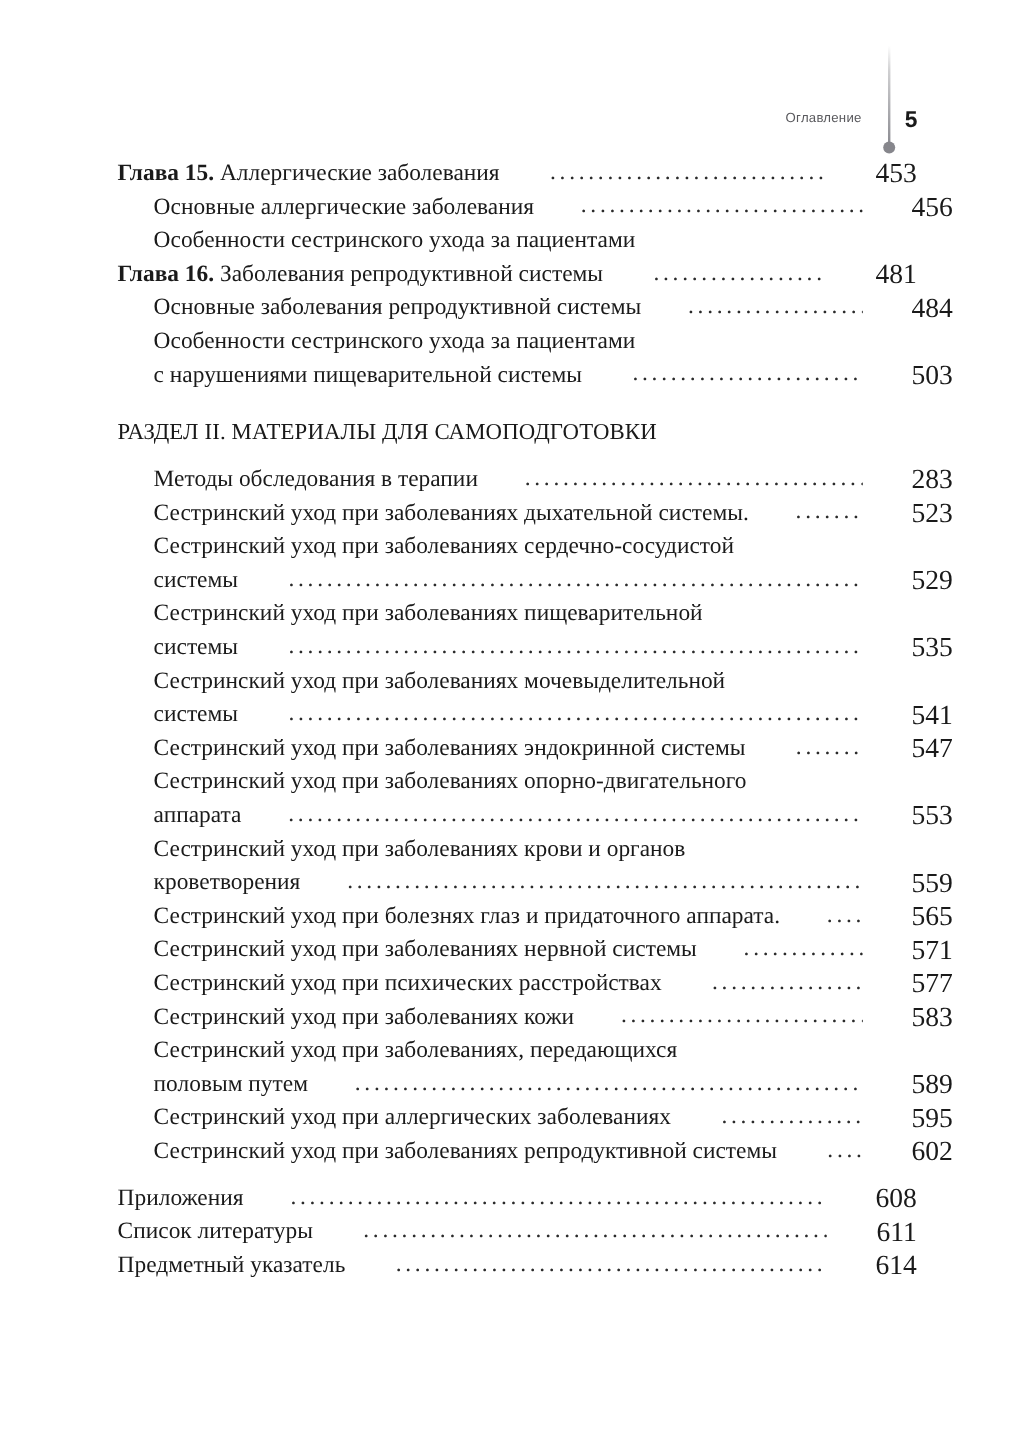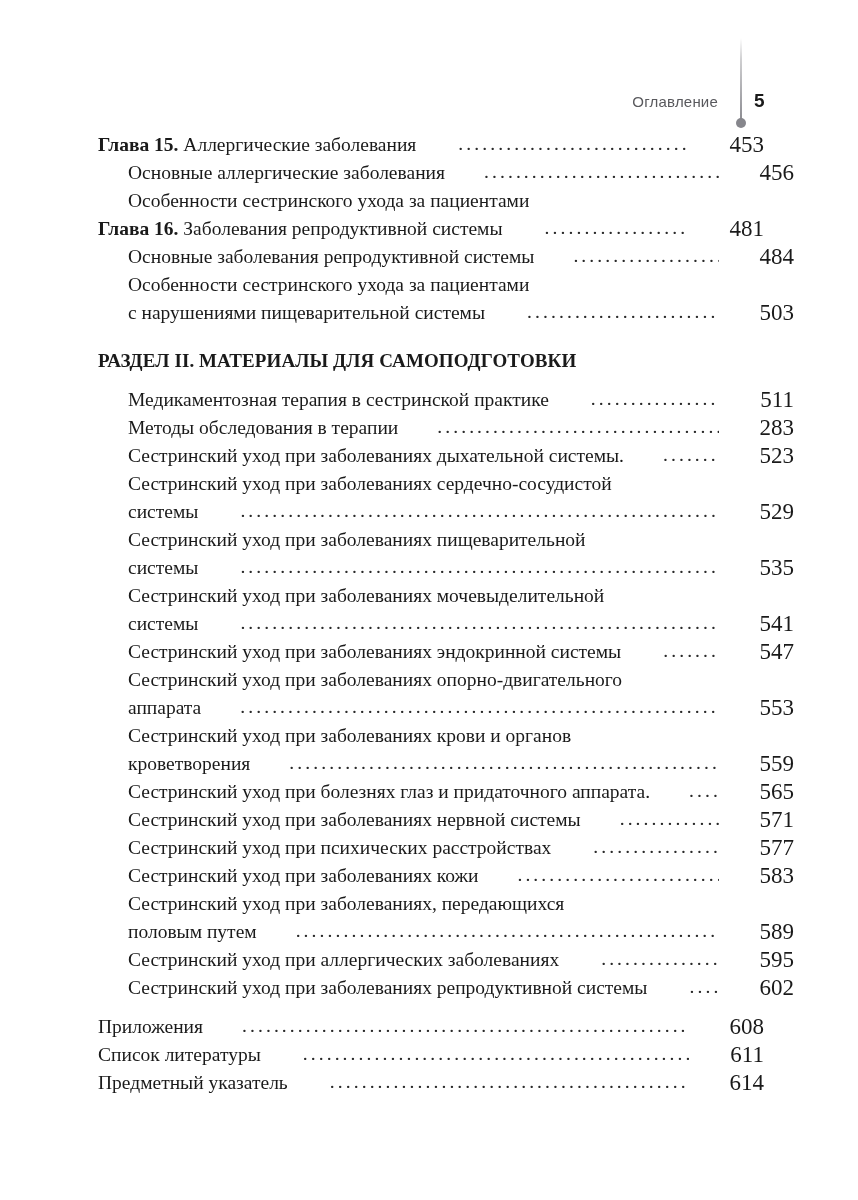--- a/index.html
+++ b/index.html
@@ -23,21 +23,21 @@
     top: 0;
     left: 0;
     width: 858px;
     height: 130px;
   }
   .rh-label {
     position: absolute;
     right: 140px;
     top: 93px;
     font-family: "Liberation Sans", "DejaVu Sans", sans-serif;
-    font-size: 15px;
+    font-size: 11px;
     letter-spacing: 0.2px;
     color: #59595d;
     white-space: nowrap;
   }
   .rh-rule {
     position: absolute;
     left: 740px;
     top: 38px;
     width: 2px;
     height: 84px;
@@ -109,21 +109,21 @@
 
   .pageno {
     flex: 0 0 auto;
     text-align: right;
     font-size: 23px;
     white-space: nowrap;
   }
 
   
   .section-head {
-    font-weight: bold;
+    font-weight: normal;
     font-size: 19px;
     letter-spacing: 0.1px;
     line-height: 28px;
     margin-top: 20px;
     margin-bottom: 11px;
     white-space: nowrap;
   }
 
   .gap-before { margin-top: 11px; }
 </style>
@@ -166,25 +166,20 @@
         <span class="label"><span>Особенности сестринского ухода за пациентами</span></span>
       </div>
       <div class="row level-2">
         <span class="label"><span>с нарушениями пищеварительной системы</span></span>
         <span class="leader"></span>
         <span class="pageno">503</span>
       </div>
     </div>
   <div class="section-head">РАЗДЕЛ II. МАТЕРИАЛЫ ДЛЯ САМОПОДГОТОВКИ</div>
   <div id="toc-mid">
-      <div class="row level-2">
-        <span class="label"><span>Медикаментозная терапия в сестринской практике</span></span>
-        <span class="leader"></span>
-        <span class="pageno">511</span>
-      </div>
       <div class="row level-2 tight">
         <span class="label"><span>Методы обследования в терапии</span></span>
         <span class="leader"></span>
         <span class="pageno">283</span>
       </div>
       <div class="row level-2 tight">
         <span class="label"><span>Сестринский уход при заболеваниях дыхательной системы.</span></span>
         <span class="leader"></span>
         <span class="pageno">523</span>
       </div>

